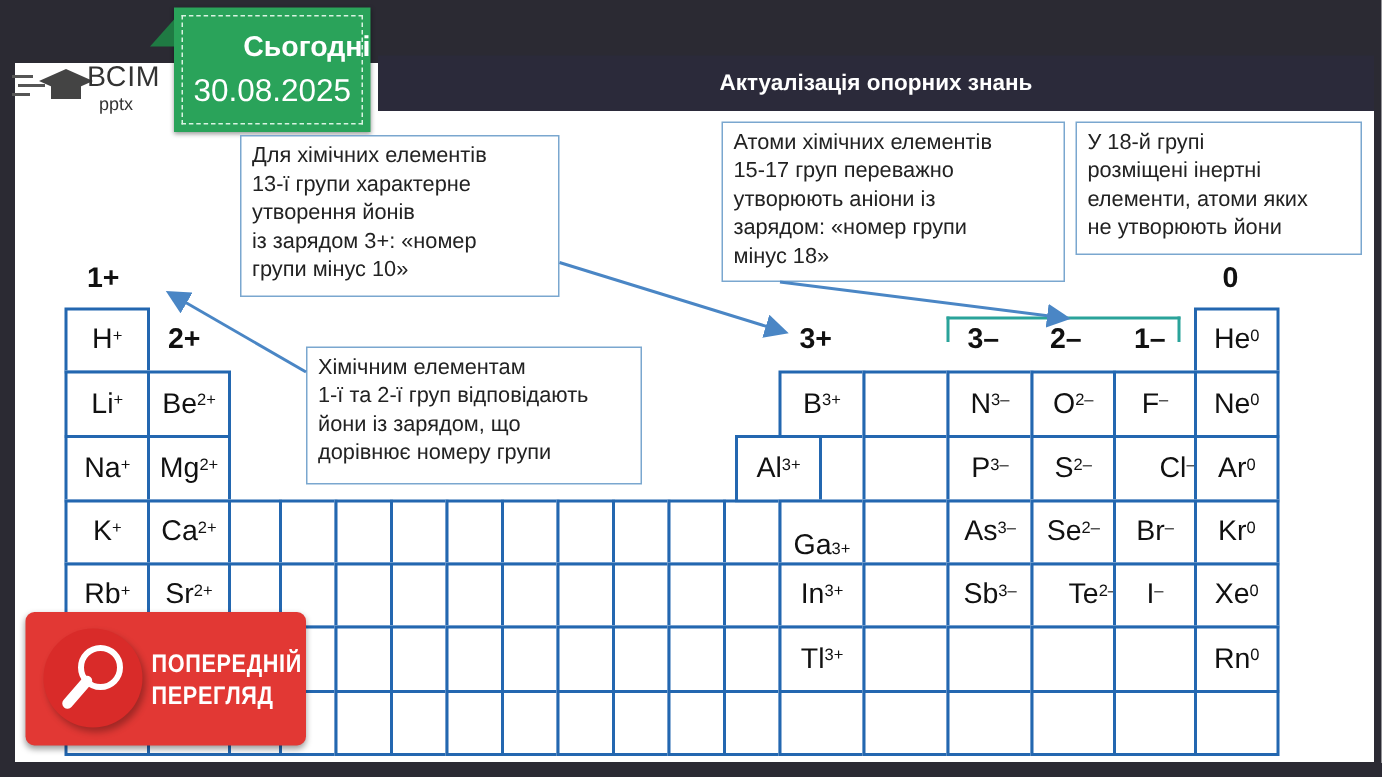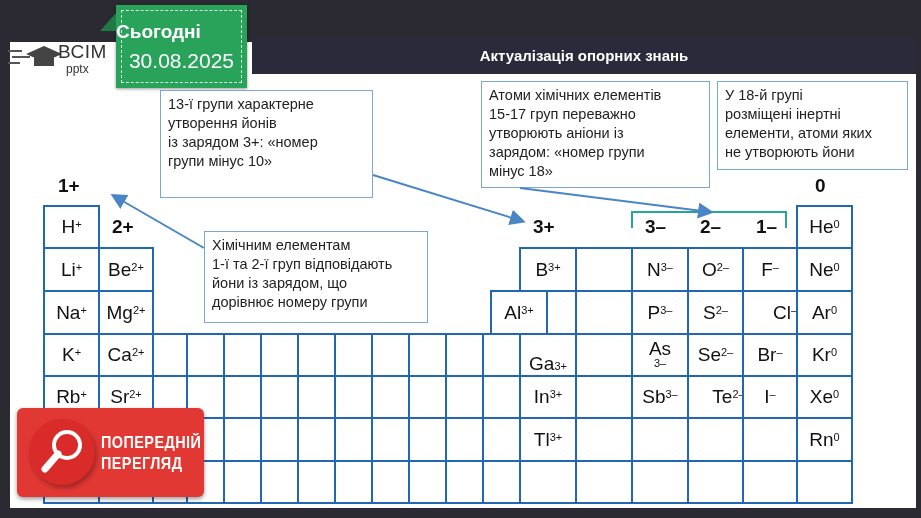--- a/index.html
+++ b/index.html
@@ -4,21 +4,21 @@
 <style>
   html, body { margin:0; padding:0; }
   body { width:921px; height:518px; background:#2b2a33; position:relative; overflow:hidden; font-family:"DejaVu Sans", sans-serif; }
   .slide { position:absolute; left:10px; top:42px; width:906px; height:466px; background:#ffffff; }
   .logo { position:absolute; left:6px; top:40px; width:110px; height:36px; }
   .logo-text { position:absolute; left:58px; top:41px; font-size:19px; color:#333; font-family:"Liberation Sans", sans-serif; letter-spacing:0.5px; }
   .logo-sub { position:absolute; left:66px; top:62px; font-size:12px; color:#333; font-family:"Liberation Sans", sans-serif; }
   .date-badge { position:absolute; left:116px; top:5px; width:131px; height:83px; background:#2aa35a; box-shadow:0 1px 3px rgba(0,0,0,.4); }
   .date-badge .dash { position:absolute; left:5px; top:5px; right:5px; bottom:5px; border:1.5px dashed #d9f3e2; }
   .date-badge .fold { position:absolute; left:-16px; top:8px; width:0; height:0; border-right:16px solid #1f7a43; border-top:18px solid transparent; }
-  .date-line1 { position:absolute; left:0; top:16px; width:131px; text-align:left; color:#fff; font-size:19px; font-weight:bold; font-family:"Liberation Sans", sans-serif; }
+  .date-line1 { position:absolute; left:0; top:16px; width:131px; text-align:right; color:#fff; font-size:19px; font-weight:bold; font-family:"Liberation Sans", sans-serif; }
   .date-line2 { position:absolute; left:0; top:44px; width:131px; text-align:center; color:#fff; font-size:21px; font-family:"Liberation Sans", sans-serif; }
   .title-bar { position:absolute; left:252px; top:37px; width:664px; height:37px; background:#2b2a3a; color:#fff; text-align:center; line-height:37px; font-weight:bold; font-size:15px; font-family:"Liberation Sans", sans-serif; }
   .note { position:absolute; border:1px solid #7aa7cf; background:#fff; color:#222; font-family:"Liberation Sans", sans-serif; font-size:14.5px; line-height:19px; padding:4px 7px; box-sizing:border-box; }
   .group-label { position:absolute; font-weight:bold; font-size:19px; color:#111; font-family:"Liberation Sans", sans-serif; }
   .cell { position:absolute; border:2px solid #2367b0; box-sizing:border-box; background:#fff; display:flex; align-items:center; justify-content:center; font-family:"Liberation Sans", sans-serif; font-size:19px; color:#111; }
   .cell sup { font-size:11px; position:relative; top:-3px; }
   .bracket { position:absolute; left:631px; top:211px; width:156px; height:17px; border:2px solid #2aa39a; border-bottom:none; box-sizing:border-box; }
   .preview { position:absolute; left:17px; top:408px; width:187px; height:89px; background:#e23834; border-radius:6px; box-shadow:0 2px 4px rgba(0,0,0,.4); }
   .preview .circle { position:absolute; left:12px; top:11px; width:66px; height:66px; border-radius:50%; background:#d92b29; box-shadow:2px 3px 5px rgba(0,0,0,.3); }
   .preview .txt { position:absolute; left:84px; top:24px; color:#fff; font-weight:bold; font-size:17px; line-height:21px; font-family:"Liberation Sans", sans-serif; transform:scaleX(0.85); transform-origin:left; letter-spacing:0.5px; }
@@ -42,20 +42,21 @@
 <div class="date-badge">
   <div class="fold"></div>
   <div class="dash"></div>
   <div class="date-line1">Сьогодні</div>
   <div class="date-line2">30.08.2025</div>
 </div>
 
 <div class="title-bar">Актуалізація опорних знань</div>
 
 <div class="note" style="left:160px;top:90px;width:213px;height:108px;">
+  <div>Для хімічних елементів</div>
   <div>13-ї групи характерне</div>
   <div>утворення йонів</div>
   <div>із зарядом 3+: «номер</div>
   <div>групи мінус 10»</div>
 </div>
 <div class="note" style="left:481px;top:81px;width:229px;height:107px;">
   <div>Атоми хімічних елементів</div>
   <div>15-17 груп переважно</div>
   <div>утворюють аніони із</div>
   <div>зарядом: «номер групи</div>
@@ -197,21 +198,21 @@
     </div>
     <div class="cell" style="left: 742px; top: 290px; width: 56px; height: 45px; padding-left: 30px;">
       <span>Cl</span>
       <sup>–</sup>
     </div>
     <div class="cell" style="left: 519px; top: 333px; width: 58px; height: 44px; align-items: flex-end;">
       <span>Ga</span>
       <sup>3+</sup>
     </div>
     <div class="cell" style="left: 575px; top: 333px; width: 58px; height: 44px;"></div>
-    <div class="cell" style="left: 631px; top: 333px; width: 58px; height: 44px; flex-direction: column;">
+    <div class="cell" style="left: 631px; top: 333px; width: 58px; height: 44px;">
       <span>As</span>
       <sup>3–</sup>
     </div>
     <div class="cell" style="left: 687px; top: 333px; width: 57px; height: 44px;">
       <span>Se</span>
       <sup>2–</sup>
     </div>
     <div class="cell" style="left: 742px; top: 333px; width: 56px; height: 44px;">
       <span>Br</span>
       <sup>–</sup>

